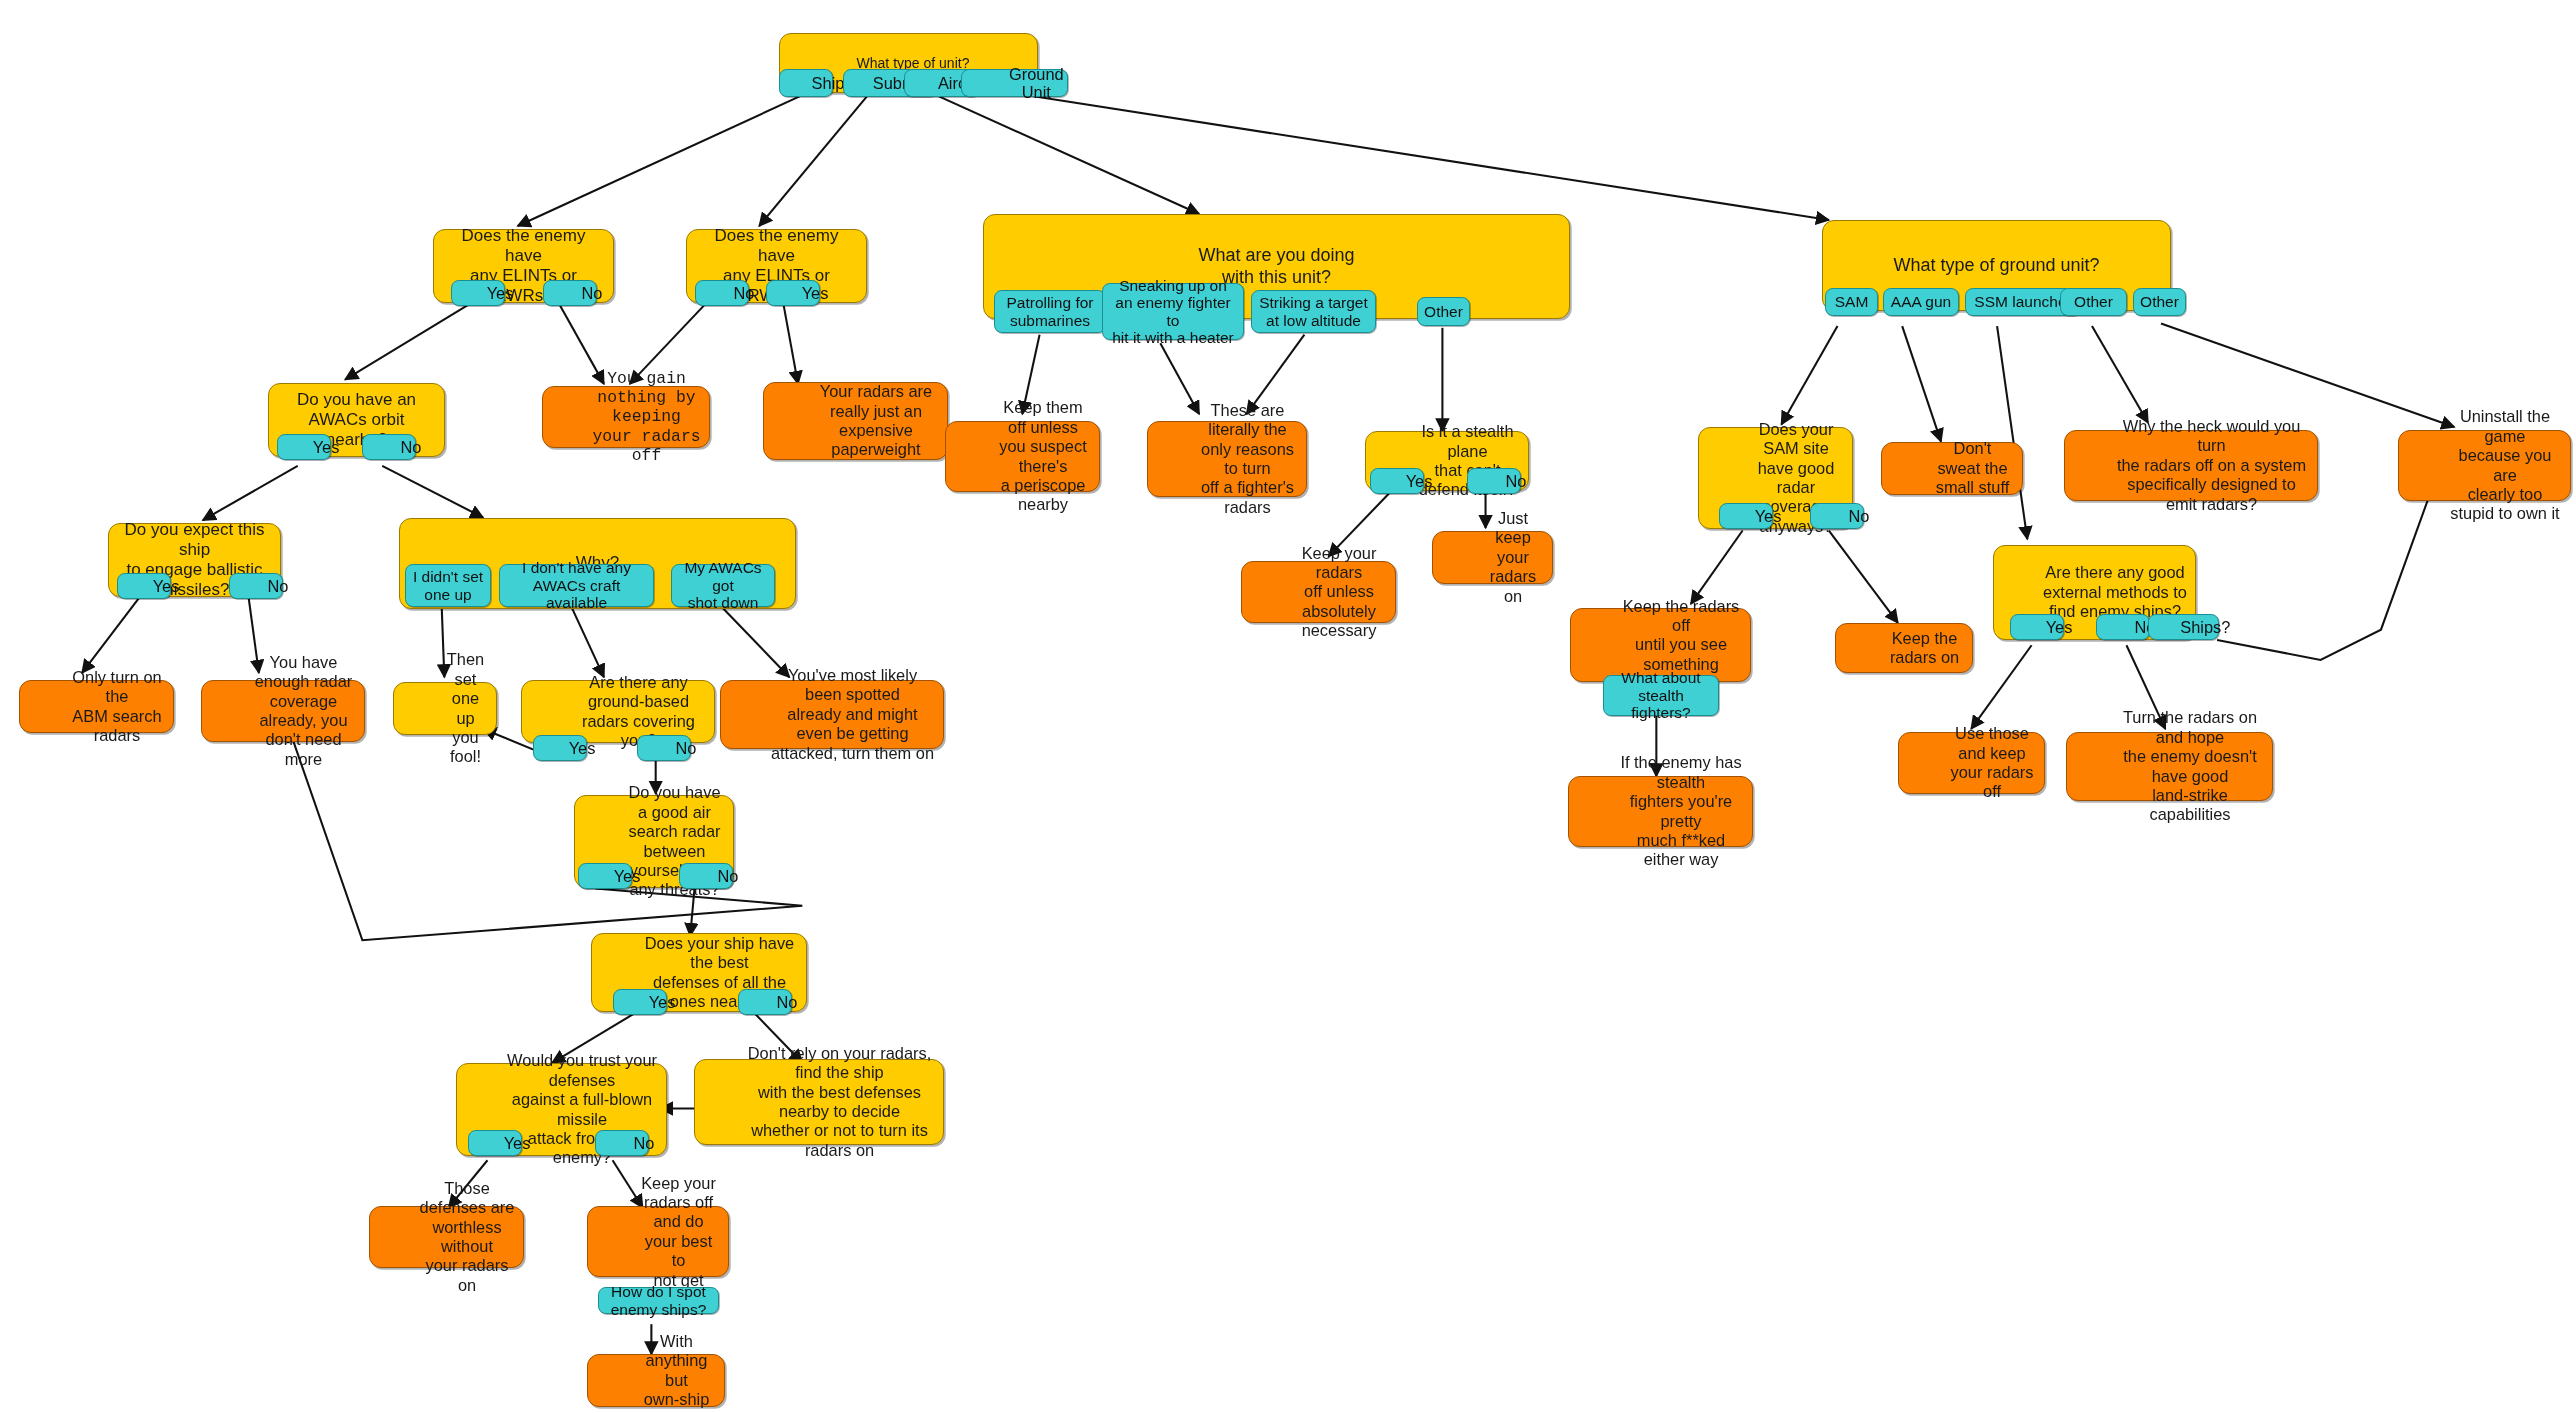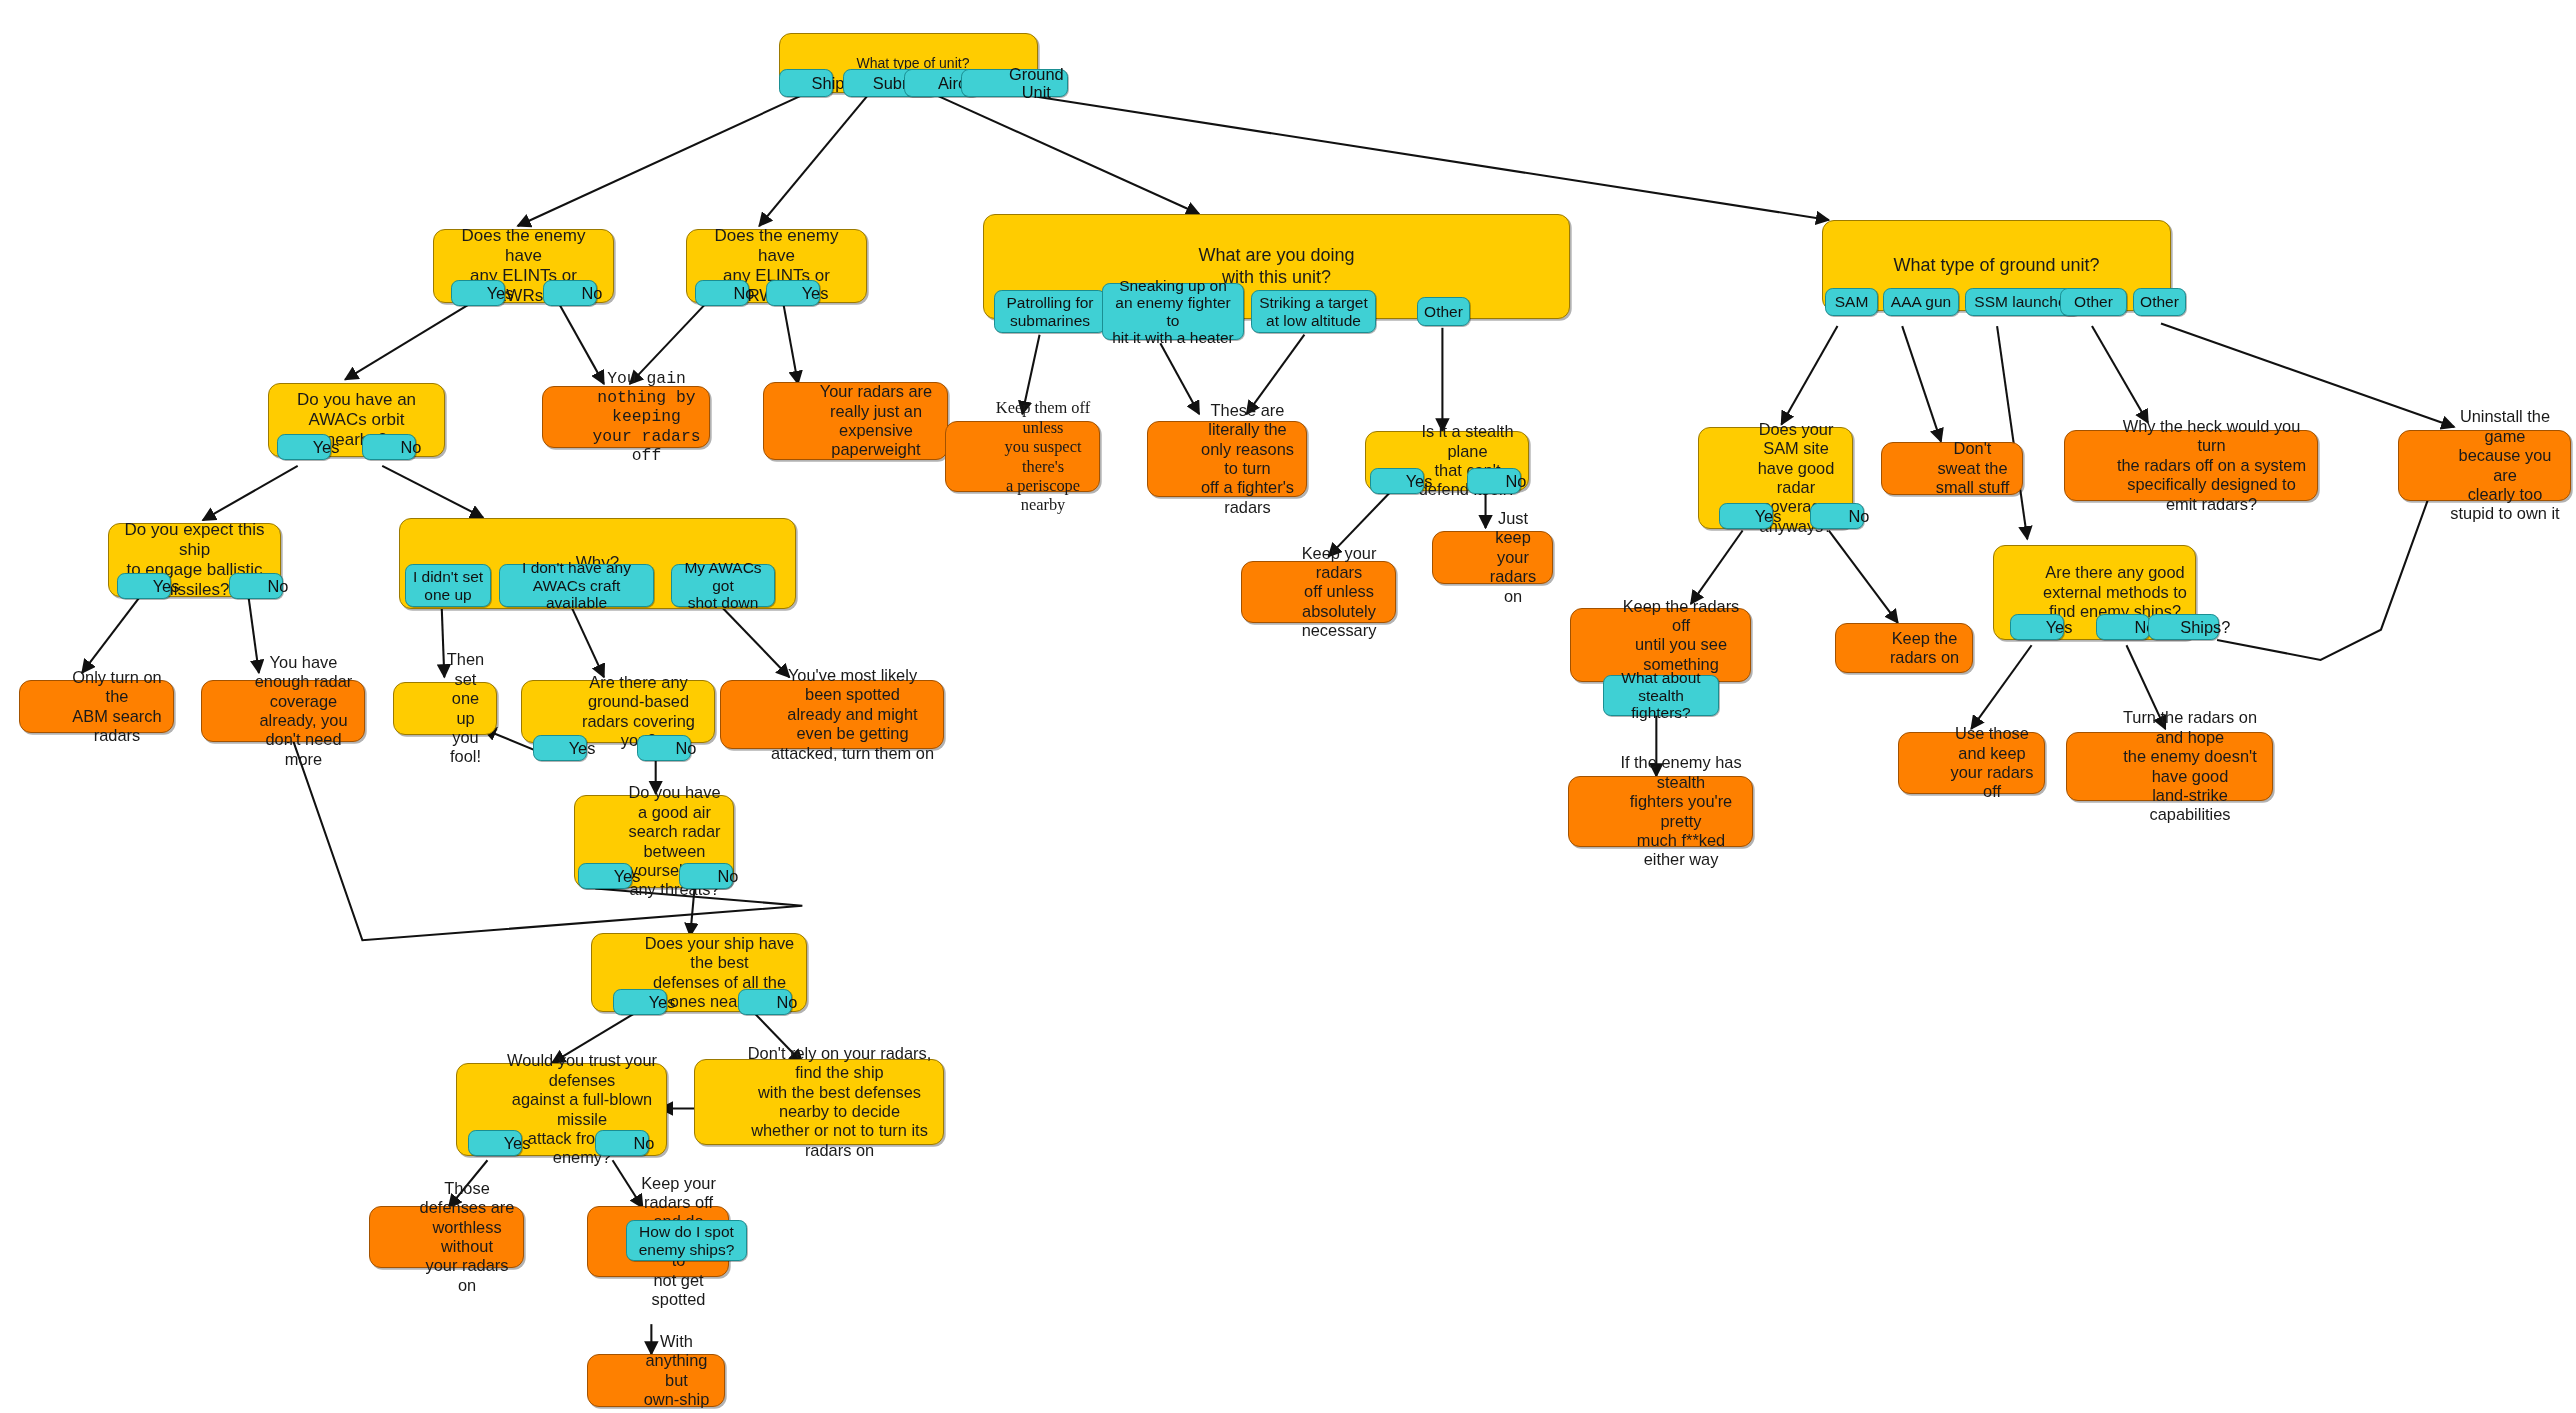--- a/index.html
+++ b/index.html
@@ -241,21 +241,21 @@
 
   <div class="node a t19" style="left:369px;top:1206px;width:155px;height:62px;white-space:pre-line;">
     <span>Those defenses are
 worthless without
 your radars on</span></div>
 
   <div class="node a t19" style="left:587px;top:1206px;width:142px;height:71px;white-space:pre-line;">
     <span>Keep your radars off
 and do your best to
 not get spotted</span></div>
-  <div class="opt t18" style="left:598px;top:1220px;width:121px;height:41px;white-space:pre-line;margin-left:28px;">
+  <div class="opt t18" style="left:598px;top:1287px;width:121px;height:27px;white-space:pre-line;">
     <span>How do I spot
 enemy ships?</span></div>
 
   <div class="node a t19" style="left:587px;top:1354px;width:138px;height:53px;white-space:pre-line;">
     <span>With anything but
 own-ship radars!</span></div>
 
   <div class="node q t21" style="left:983px;top:214px;width:587px;height:105px;white-space:pre-line;">
     <span>What are you doing
 with this unit?</span></div>
@@ -266,21 +266,21 @@
     <span>Sneaking up on
 an enemy fighter to
 hit it with a heater</span></div>
   <div class="opt t18" style="left:1251px;top:290px;width:125px;height:43px;white-space:pre-line;">
     <span>Striking a target
 at low altitude</span></div>
   <div class="opt t18" style="left:1417px;top:297px;width:53px;height:29px;">
     <span>Other</span>
     </div>
 
-  <div class="node a t19" style="left:945px;top:421px;width:155px;height:71px;white-space:pre-line;font-family:Liberation Serif, serif;">
+  <div class="node a t19" style="left:945px;top:421px;width:155px;height:71px;white-space:pre-line;">
     <span>Keep them off unless
 you suspect there's
 a periscope nearby</span></div>
 
   <div class="node a t19" style="left:1147px;top:421px;width:160px;height:76px;white-space:pre-line;">
     <span>These are literally the
 only reasons to turn
 off a fighter's radars</span></div>
 
   <div class="node q t19" style="left:1365px;top:431px;width:164px;height:60px;white-space:pre-line;">

